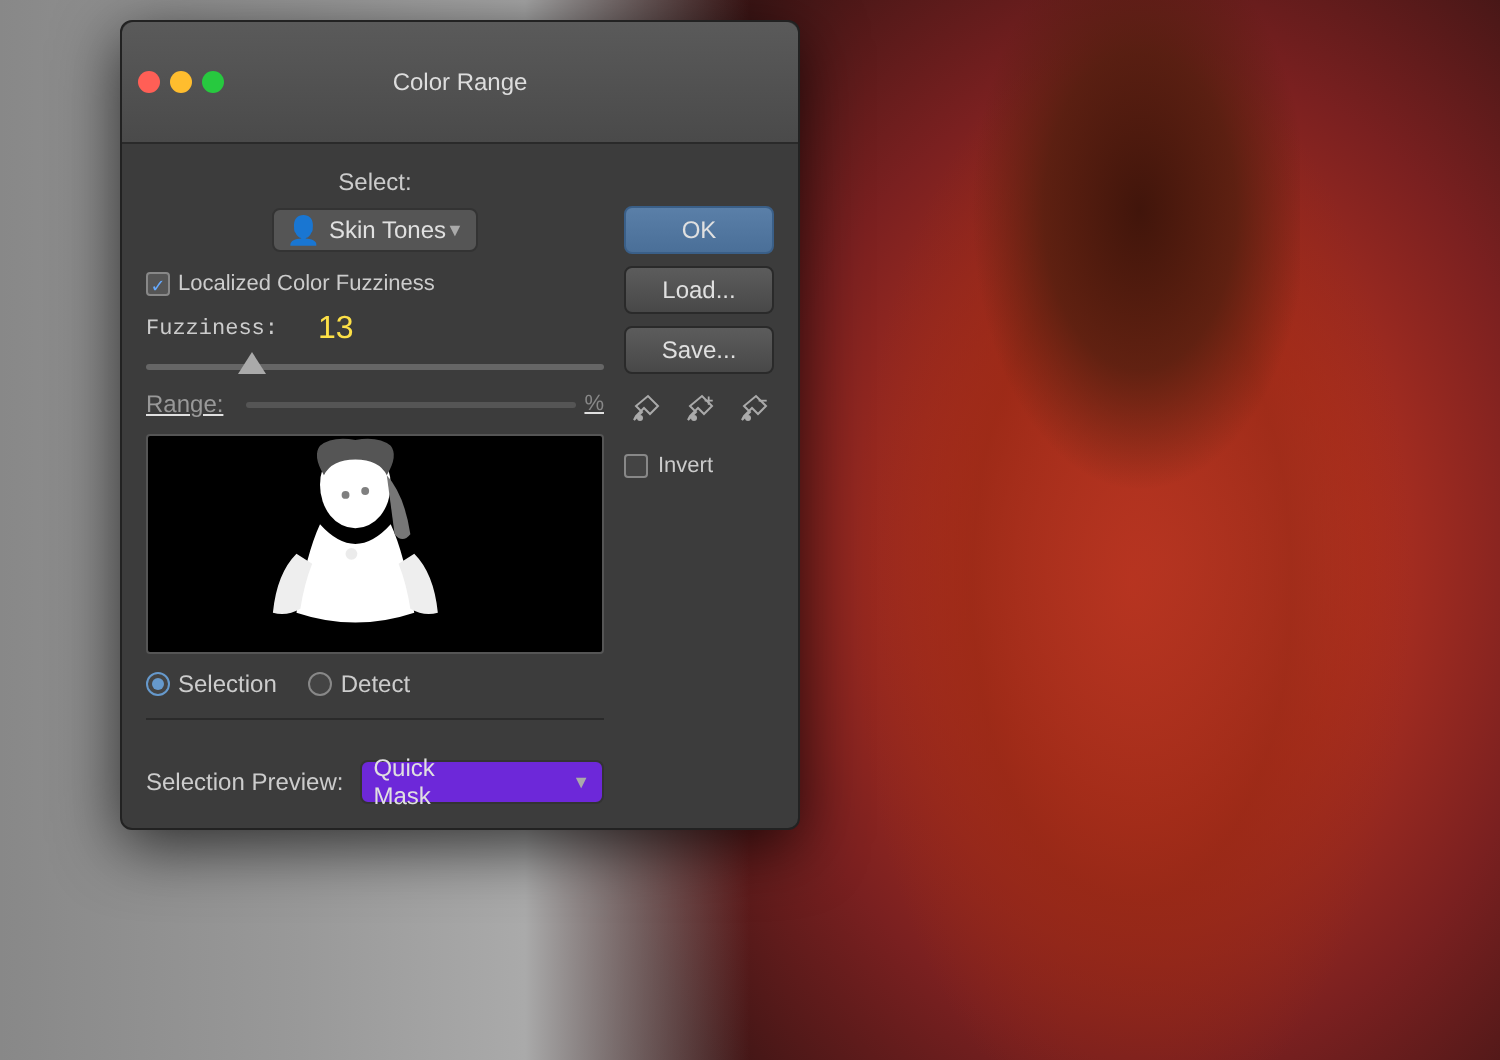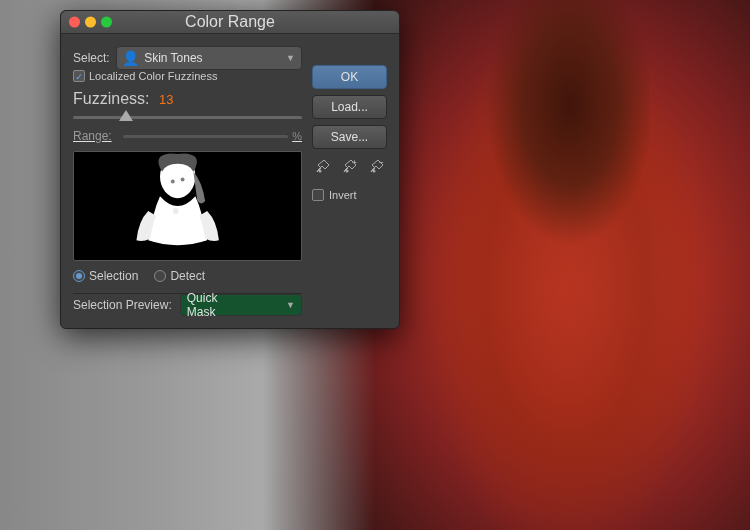--- a/index.html
+++ b/index.html
@@ -30,23 +30,23 @@
       border-radius: 6px;
       border: 1px solid #222;
       box-shadow: 0 8px 32px rgba(0,0,0,0.7);
       padding: 0;
       z-index: 10;
     }
 
     .dialog-titlebar {
       background: linear-gradient(to bottom, #5a5a5a, #4a4a4a);
       border-radius: 6px 6px 0 0;
-      padding: 2px 12px;
+      padding: 23px 12px;
       text-align: center;
-      font-size: 16px;
+      font-size: 12px;
       color: #ddd;
       border-bottom: 1px solid #2a2a2a;
       position: relative;
     }
 
     .dialog-titlebar .traffic-lights {
       position: absolute;
       left: 8px;
       top: 50%;
       transform: translateY(-50%);
@@ -80,22 +80,23 @@
       gap: 6px;
       width: 75px;
       flex-shrink: 0;
       margin-top: 19px;
     }
 
     
     .select-row {
       display: flex;
       align-items: center;
-      margin-bottom: 0;
+      margin-bottom: 10px;
       gap: 6px;
+      flex-direction: column;
     }
 
     .select-label {
       color: #ccc;
       font-size: 12px;
       white-space: nowrap;
     }
 
     .select-dropdown {
       flex: 1;
@@ -161,28 +162,29 @@
     }
 
     
     .param-row {
       display: flex;
       align-items: center;
       margin-bottom: 4px;
     }
 
     .param-label {
-      font-size: 16px;
+      font-size: 11px;
       color: #ccc;
       width: 80px;
+      font-family: Liberation Mono, monospace;
     }
 
     .param-value {
-      font-size: 13px;
-      color: #f97316;
+      font-size: 16px;
+      color: #fde047;
       margin-left: 6px;
     }
 
     
     .slider-container {
       position: relative;
       margin-bottom: 6px;
       padding: 4px 0;
     }
 
@@ -290,33 +292,33 @@
     .radio-label {
       font-size: 12px;
       color: #ccc;
     }
 
     
     .preview-row {
       display: flex;
       align-items: center;
       border-top: 1px solid #2a2a2a;
-      padding-top: 0;
+      padding-top: 20px;
       gap: 8px;
     }
 
     .preview-label {
       font-size: 12px;
       color: #ccc;
       white-space: nowrap;
     }
 
     .preview-dropdown {
       flex: 1;
-      background: #14532d;
+      background: #6d28d9;
       border: 1px solid #333;
       border-radius: 4px;
       color: #e0e0e0;
       font-size: 12px;
       padding: 2px 6px;
       height: 22px;
       cursor: pointer;
       display: flex;
       align-items: center;
       justify-content: space-between;

